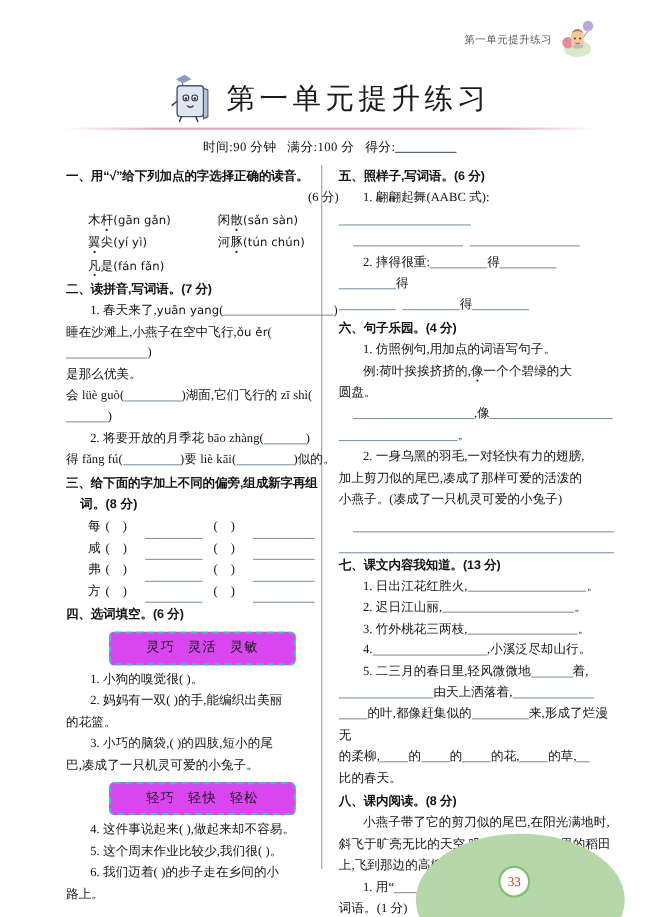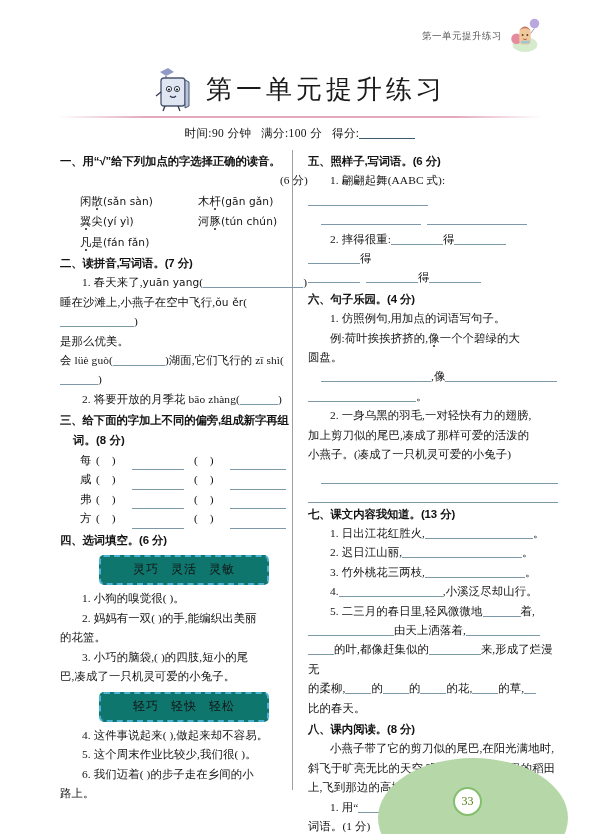--- a/index.html
+++ b/index.html
@@ -209,21 +209,21 @@
   
   .bank {
     margin: 5px auto 4px auto;
     width: 166px;
     border: 2px dashed #4cb3d4;
     border-radius: 5px;
     text-align: center;
     padding: 3px 0 4px 0;
     font-size: 12px;
     letter-spacing: 1px;
-    background: #0f766e;
+    background: #d946ef;
   }
   .bank span { margin: 0 4px; }
 
   
   .passage { text-indent: 22px; }
 
   
   .hill {
     position: absolute;
     right: -24px;
@@ -238,21 +238,21 @@
     right: 62px;
     bottom: 18px;
     width: 25px; height: 25px;
     border-radius: 50%;
     border: 2px solid #84bf6e;
     background: #fff;
     display: flex;
     align-items: center;
     justify-content: center;
     font-size: 12px;
-    color: #4d7c0f;
+    color: #c2410c;
     font-family: "Liberation Serif", serif;
   }
 </style>
 </head>
 <body>
 
 <div class="page">
 
   <div class="runhead">
     <span class="runhead-text">第一单元提升练习</span>
@@ -296,40 +296,43 @@
     <span>得分:</span><span class="blank-u"></span>
   </div>
 
   <div class="col-divider"></div>
 
   <div class="col col-left">
 
     <div class="sec-head">一、用“√”给下列加点的字选择正确的读音。</div>
     <div class="pts-right">(6 分)</div>
     <div class="pron-grid">
+      <div><span>木</span><span class="dotu">杆</span><span></span><span class="pinyin">(gān   gǎn)</span></div>
       <div><span>闲</span><span class="dotu">散</span><span></span><span class="pinyin">(sǎn   sàn)</span></div>
-      <div><span>木</span><span class="dotu">杆</span><span></span><span class="pinyin">(gān   gǎn)</span></div>
       <div><span></span><span class="dotu">翼</span><span>尖</span><span class="pinyin">(yí   yì)</span></div>
       <div><span>河</span><span class="dotu">豚</span><span></span><span class="pinyin">(tún   chún)</span></div>
       <div><span></span><span class="dotu">凡</span><span>是</span><span class="pinyin">(fán   fǎn)</span></div>
     </div>
 
     <div class="sec-head">二、读拼音,写词语。(7 分)</div>
     <div class="q">
       <span>1. 春天来了,</span><span class="pinyin">yuān yang</span>(<span class="bl bl-xl"></span>)
     </div>
     <div class="q-cont">
       <span>睡在沙滩上,小燕子在空中飞行,</span><span class="pinyin">ǒu ěr</span>(<span class="bl bl-l"></span>)
     </div>
     <div class="q-cont">是那么优美。</div>
     <div class="q-cont">
       <span>会 lüè guò</span>(<span class="bl bl-m"></span>)<span>湖面,它们飞行的 zī shì</span>(<span class="bl bl-s"></span>)
     </div>
     <div class="q">
       <span>2. 将要开放的月季花 bāo zhàng</span>(<span class="bl bl-s"></span>)
+    </div>
+    <div class="q-cont">
+      <span>得 fǎng fú</span>(<span class="bl bl-m"></span>)<span>要 liè kāi</span>(<span class="bl bl-m"></span>)<span>似的。</span>
     </div>
 
     <div class="sec-head">三、给下面的字加上不同的偏旁,组成新字再组</div>
     <div class="sec-head-cont">词。(8 分)</div>
     <div class="rad-table">
       <div class="rad-row">
         <span class="rad-char">每</span>
         <span class="rad-paren">(&nbsp;&nbsp;&nbsp;&nbsp;)</span>
         <span class="rad-line"></span>
         <span class="rad-paren">(&nbsp;&nbsp;&nbsp;&nbsp;)</span>

